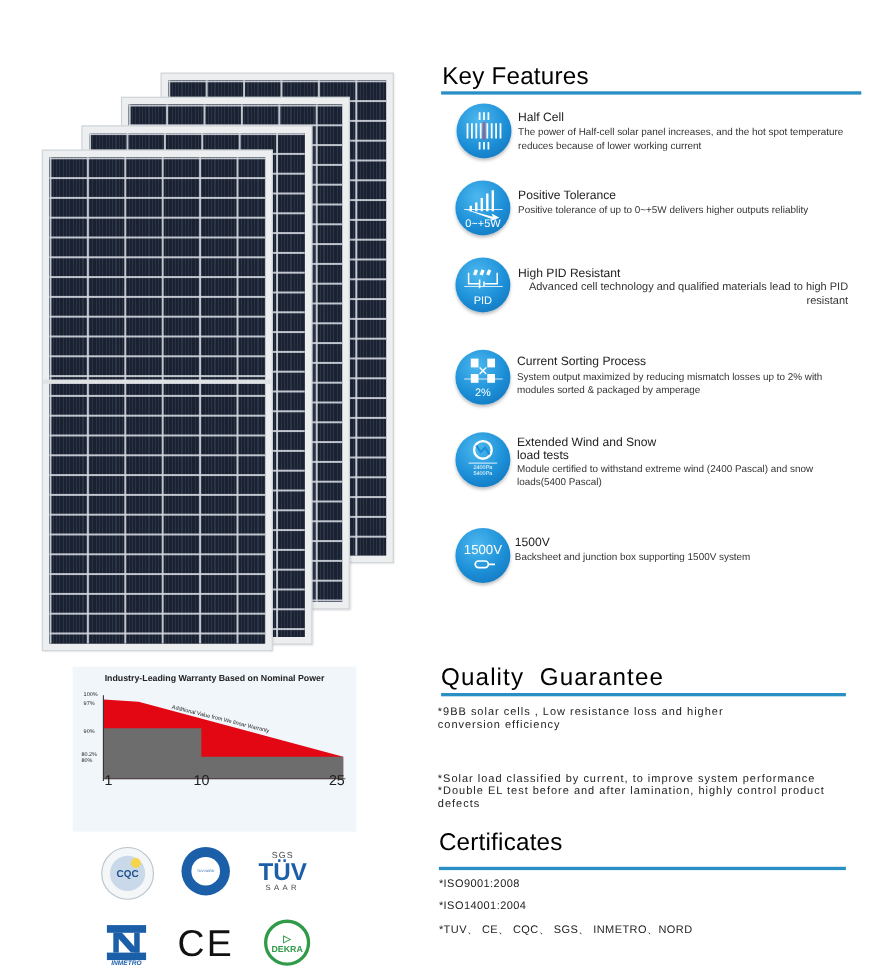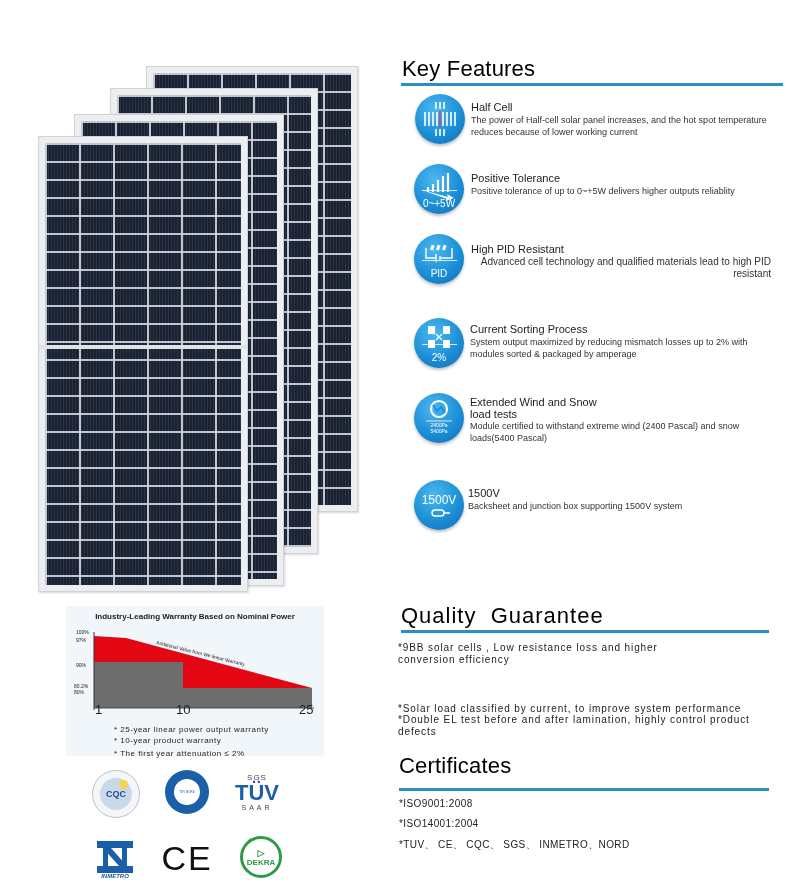--- a/index.html
+++ b/index.html
@@ -166,25 +166,20 @@
     <text x="90" y="20" font-size="5" fill="#222" transform="rotate(14 90 20)" font-family="Liberation Sans, sans-serif">Additional Value from We linear Warranty</text>
   </svg>
   <div class="abs" style="left:10px;top:23px;font-size:5px;">100%</div>
   <div class="abs" style="left:10px;top:31px;font-size:5px;">97%</div>
   <div class="abs" style="left:10px;top:56px;font-size:5px;">90%</div>
   <div class="abs" style="left:8px;top:77px;font-size:5px;">80.2%</div>
   <div class="abs" style="left:8px;top:83px;font-size:5px;">80%</div>
   <div class="abs" style="left:29px;top:96px;font-size:13px;">1</div>
   <div class="abs" style="left:110px;top:96px;font-size:13px;">10</div>
   <div class="abs" style="left:233px;top:96px;font-size:13px;">25</div>
-  <div class="bullets" style="left:48px;top:118px;">
-    <div>* <span>25-year linear power output warranty</span></div>
-    <div>* <span>10-year product warranty</span></div>
-    <div style="margin-top:2px;">* <span>The first year attenuation ≤ 2%</span></div>
-  </div>
 </div>
 
 <div class="logo" style="left:92px;top:770px;width:46px;height:46px;border-radius:50%;border:1px solid #b8c2cc;background:#f4f6f8;">
   <div style="width:32px;height:32px;border-radius:50%;background:#c9d9ea;display:flex;align-items:center;justify-content:center;font-size:9px;font-weight:bold;color:#1d4f8c;position:relative;">
     <span style="position:absolute;top:2px;right:4px;width:9px;height:9px;border-radius:50%;background:#f7d54a;"></span>CQC</div>
 </div>
 <div class="logo" style="left:165px;top:770px;width:44px;height:44px;border-radius:50%;background:#1b5fa8;">
   <div style="width:26px;height:26px;border-radius:50%;background:#fff;font-size:3px;color:#1b5fa8;display:flex;align-items:center;justify-content:center;">TÜV NORD</div>
 </div>
 <div class="logo" style="left:235px;top:766px;width:44px;height:52px;flex-direction:column;color:#1b5fa8;">

